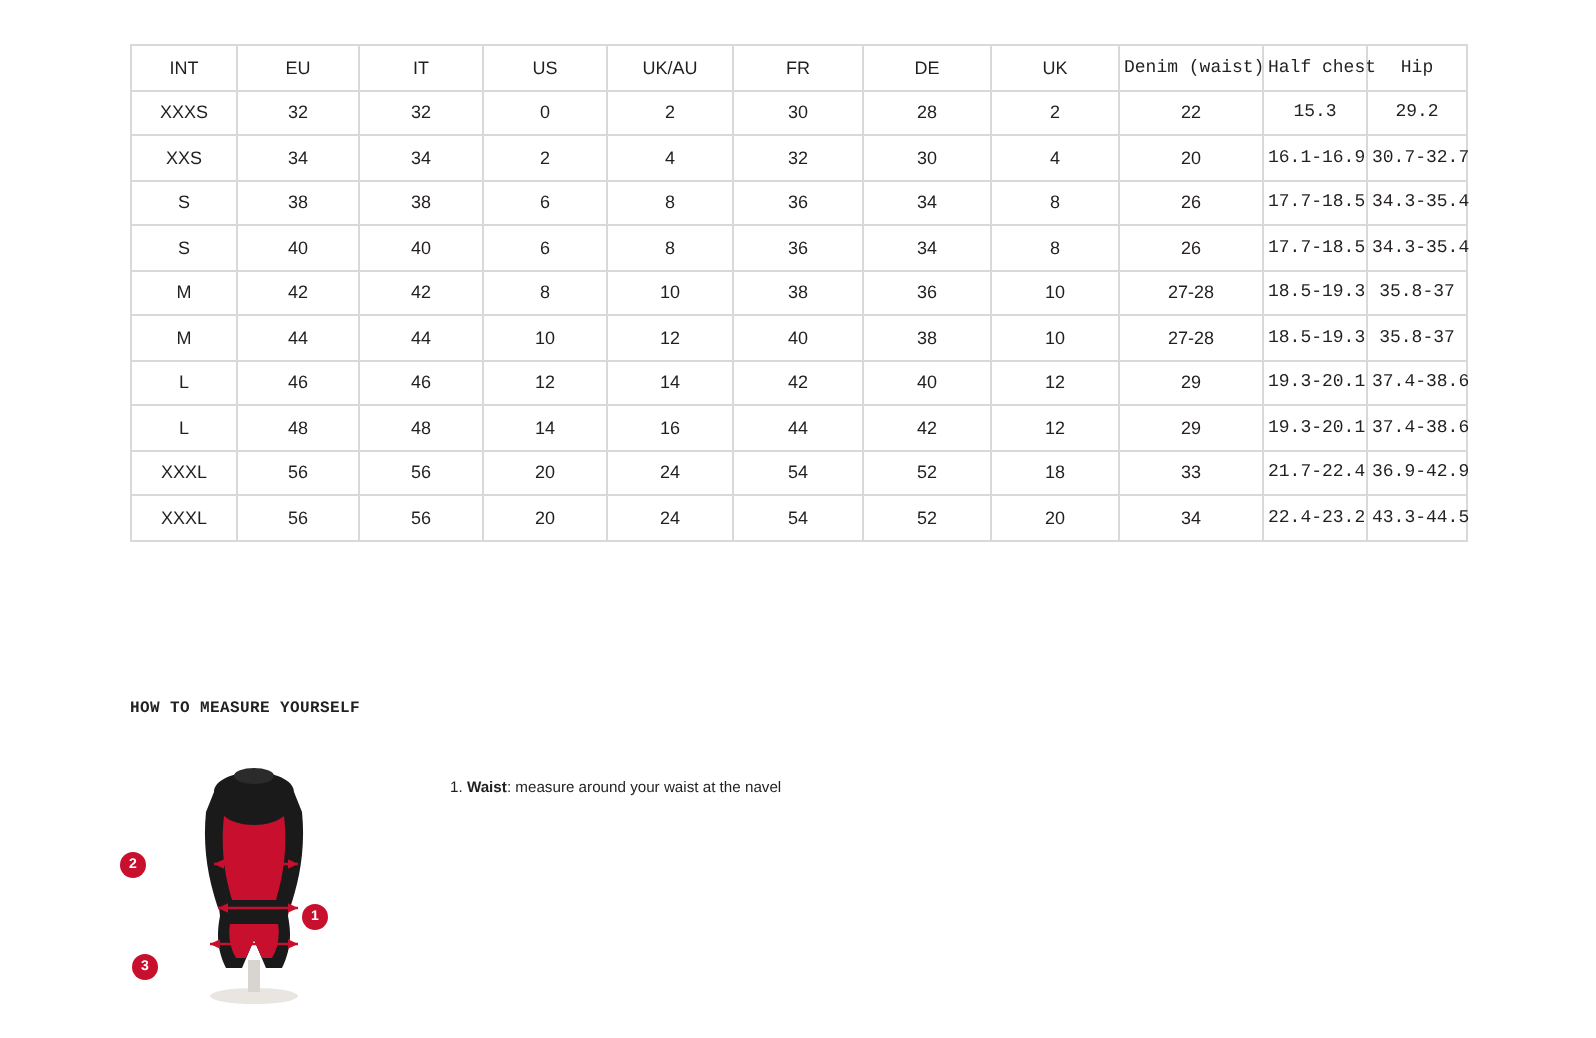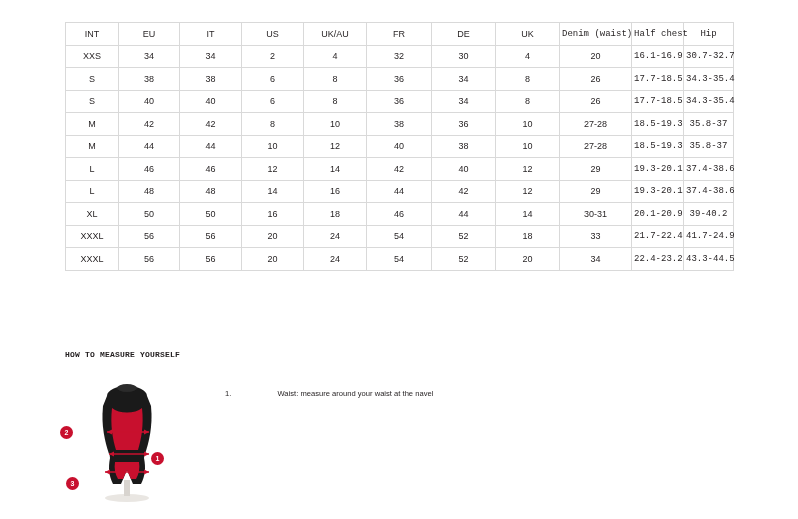--- a/index.html
+++ b/index.html
@@ -96,21 +96,21 @@
   .notes {
     margin-left: 40px;
     padding-top: 10px;
   }
   .note {
     font-size: 7.6px;
     color: #231f20;
     margin-bottom: 13px;
     line-height: 1.1;
   }
-  .note b { font-weight: normal; margin-left: 44px; }
+  .note b { font-weight: bold; }
 
   .bullet {
     position: absolute;
     width: 13px;
     height: 13px;
     border-radius: 50%;
     background: #c8102e;
     color: #ffffff;
     font-size: 7px;
     line-height: 13px;
@@ -151,20 +151,33 @@
             <th>FR</th>
             <th>DE</th>
             <th>UK</th>
             <th class="left-pad">Denim (waist)</th>
             <th class="left-pad">Half chest</th>
             <th class="left-pad">Hip</th>
           </tr>
       </thead>
       <tbody id="body-rows">
           <tr>
+            <td>XXXS</td>
+            <td>32</td>
+            <td>32</td>
+            <td>0</td>
+            <td>2</td>
+            <td>30</td>
+            <td>28</td>
+            <td>2</td>
+            <td>22</td>
+            <td class="left-pad">15.3</td>
+            <td class="left-pad">29.2</td>
+          </tr>
+          <tr>
             <td>XXS</td>
             <td>34</td>
             <td>34</td>
             <td>2</td>
             <td>4</td>
             <td>32</td>
             <td>30</td>
             <td>4</td>
             <td>20</td>
             <td class="left-pad">16.1-16.9</td>
@@ -242,44 +255,31 @@
             <td>14</td>
             <td>16</td>
             <td>44</td>
             <td>42</td>
             <td>12</td>
             <td>29</td>
             <td class="left-pad">19.3-20.1</td>
             <td class="left-pad">37.4-38.6</td>
           </tr>
           <tr>
-            <td>XL</td>
-            <td>50</td>
-            <td>50</td>
-            <td>16</td>
-            <td>18</td>
-            <td>46</td>
-            <td>44</td>
-            <td>14</td>
-            <td>30-31</td>
-            <td class="left-pad">20.1-20.9</td>
-            <td class="left-pad">39-40.2</td>
-          </tr>
-          <tr>
             <td>XXXL</td>
             <td>56</td>
             <td>56</td>
             <td>20</td>
             <td>24</td>
             <td>54</td>
             <td>52</td>
             <td>18</td>
             <td>33</td>
             <td class="left-pad">21.7-22.4</td>
-            <td class="left-pad">41.7-24.9</td>
+            <td class="left-pad">36.9-42.9</td>
           </tr>
           <tr>
             <td>XXXL</td>
             <td>56</td>
             <td>56</td>
             <td>20</td>
             <td>24</td>
             <td>54</td>
             <td>52</td>
             <td>20</td>

